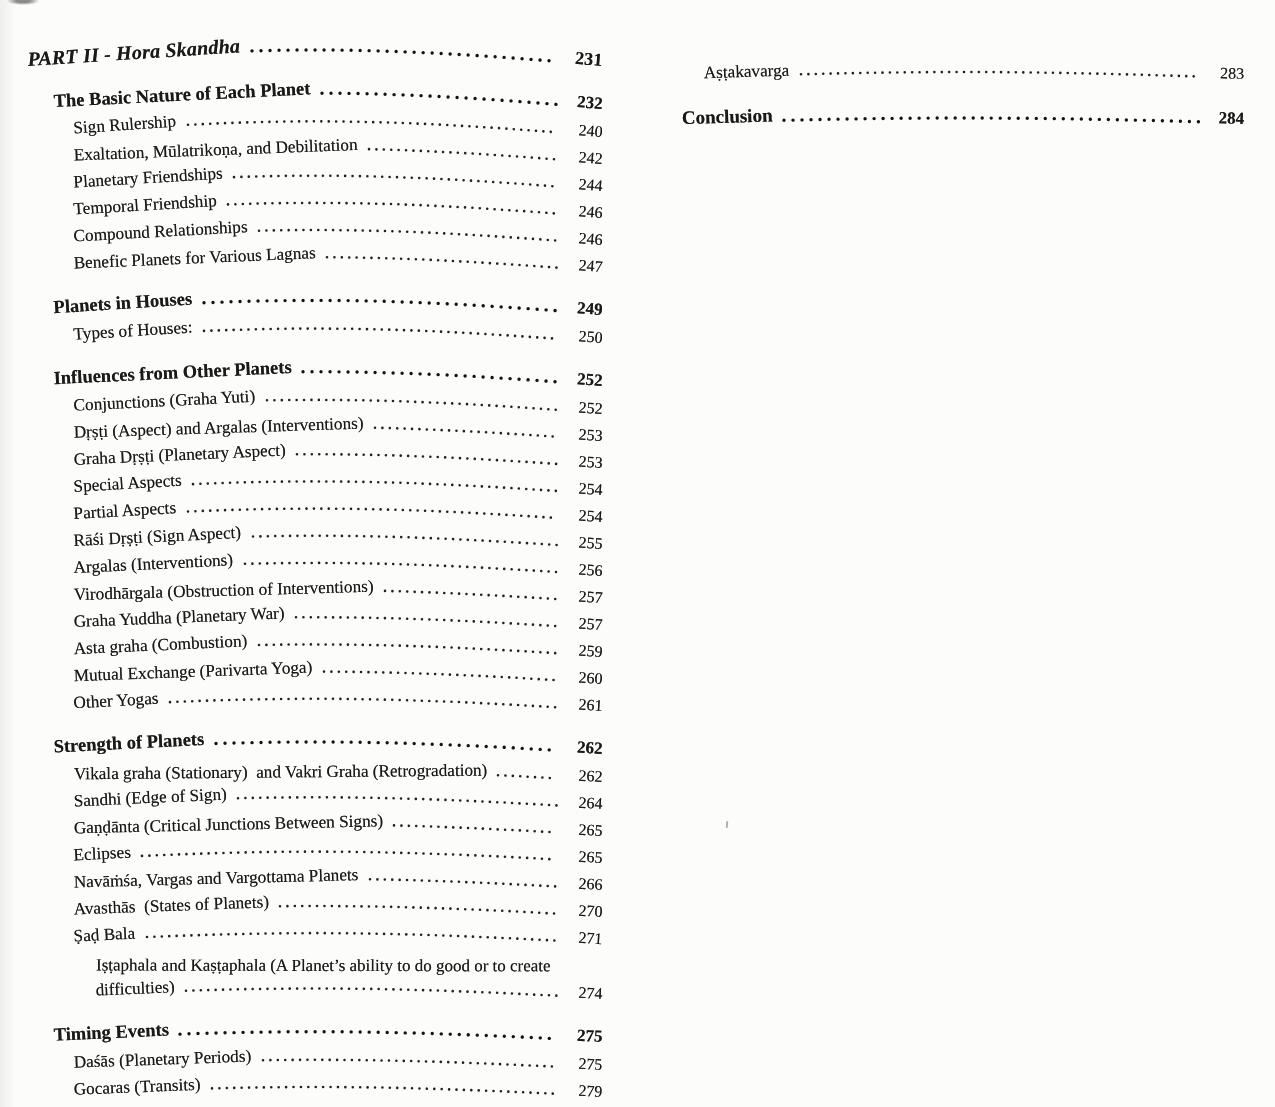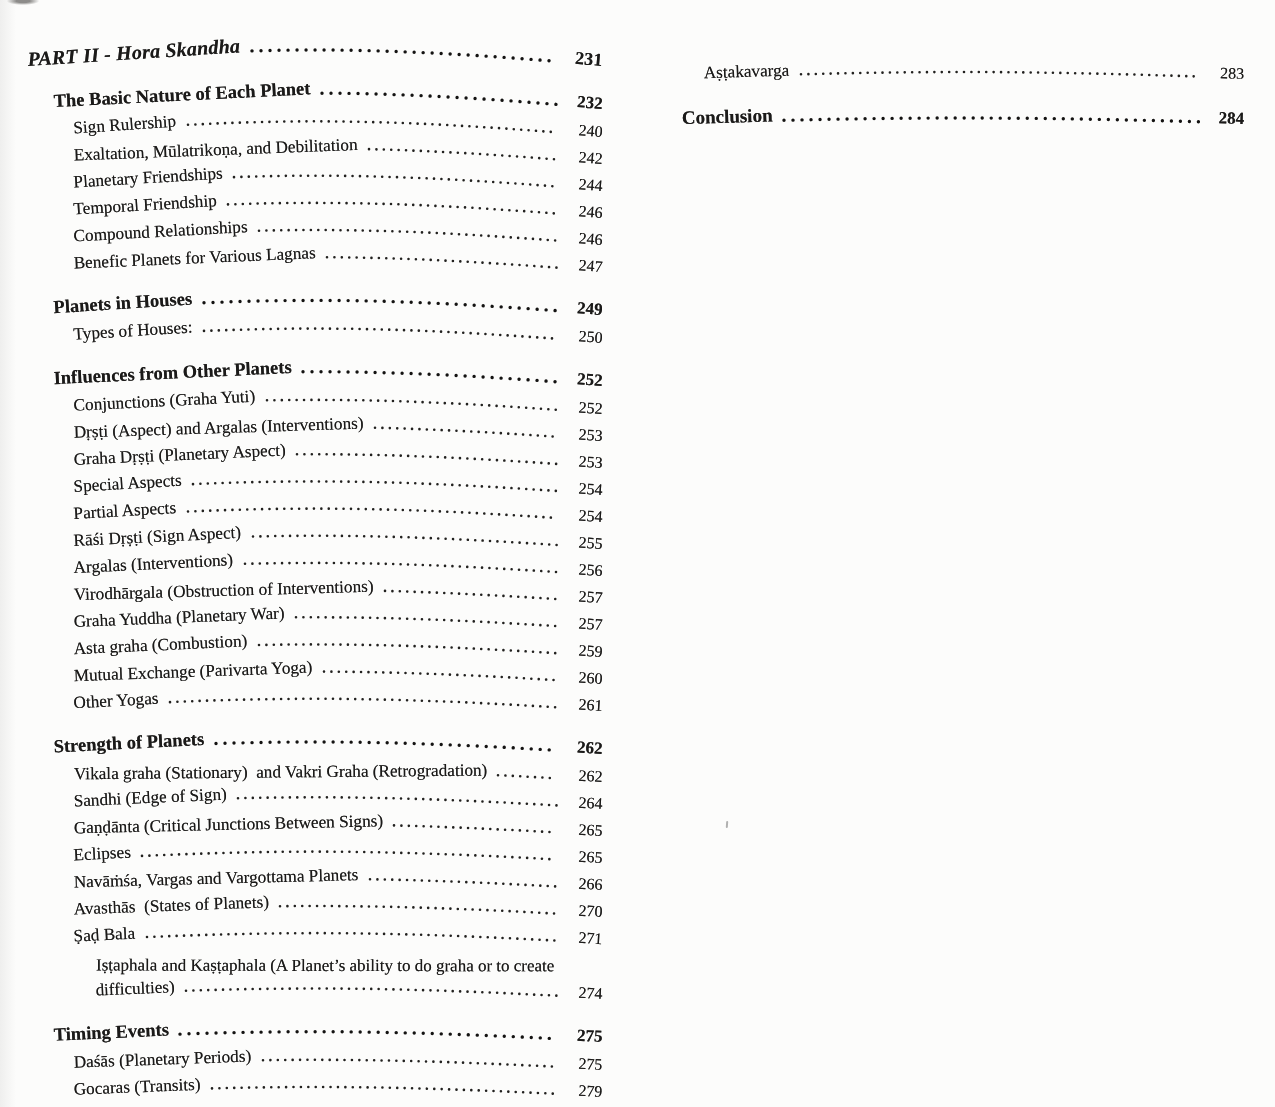--- a/index.html
+++ b/index.html
@@ -343,21 +343,21 @@
       <div class="toc-row sub">
         <span class="toc-label" style="transform-origin: left 80%; transform: translateY(-2.4px) rotate(-2.81deg);">Ṣaḍ Bala</span>
         <div class="dot-leader">
           <svg width="418.421875" height="30" viewBox="0 0 418.421875 30">
             <path d="M 4.0 18.0 L 38.2 16.7 L 72.4 15.6 L 106.6 14.8 L 140.8 14.3 L 175.0 14.1 L 209.2 14.3 L 243.4 14.9 L 277.6 15.7 L 311.8 16.9 L 346.0 18.3 L 380.2 19.9 L 414.4 21.6" fill="none" stroke="#22211f" stroke-width="2.6" stroke-linecap="round" stroke-dasharray="0.01 7.4"></path>
           </svg>
         </div>
         <span class="toc-page" style="transform-origin: center 80%; transform: translateY(-0.9px) rotate(3.07deg);">271</span>
       </div>
       <div class="toc-row text2">
-        <span class="toc-label" style="transform-origin: left 80%; transform: translateY(-3.5px) rotate(0.11deg);">Iṣṭaphala and Kaṣṭaphala (A Planet’s ability to do graha or to create</span>
+        <span class="toc-label" style="transform-origin: left 80%; transform: translateY(-3.5px) rotate(0.11deg);">Iṣṭaphala and Kaṣṭaphala (A Planet’s ability to do good or to create</span>
       </div>
       <div class="toc-row sub2">
         <span class="toc-label" style="transform-origin: left 80%; transform: translateY(-3.4px) rotate(-2.46deg);">difficulties)</span>
         <div class="dot-leader">
           <svg width="379" height="30" viewBox="0 0 379 30">
             <path d="M 4.0 16.8 L 34.9 15.8 L 65.8 15.1 L 96.8 14.7 L 127.7 14.5 L 158.6 14.6 L 189.5 14.9 L 220.4 15.6 L 251.3 16.4 L 282.3 17.5 L 313.2 18.7 L 344.1 20.2 L 375.0 21.7" fill="none" stroke="#22211f" stroke-width="2.6" stroke-linecap="round" stroke-dasharray="0.01 7.4"></path>
           </svg>
         </div>
         <span class="toc-page" style="transform-origin: center 80%; transform: translateY(-0.9px) rotate(2.97deg);">274</span>
       </div>

